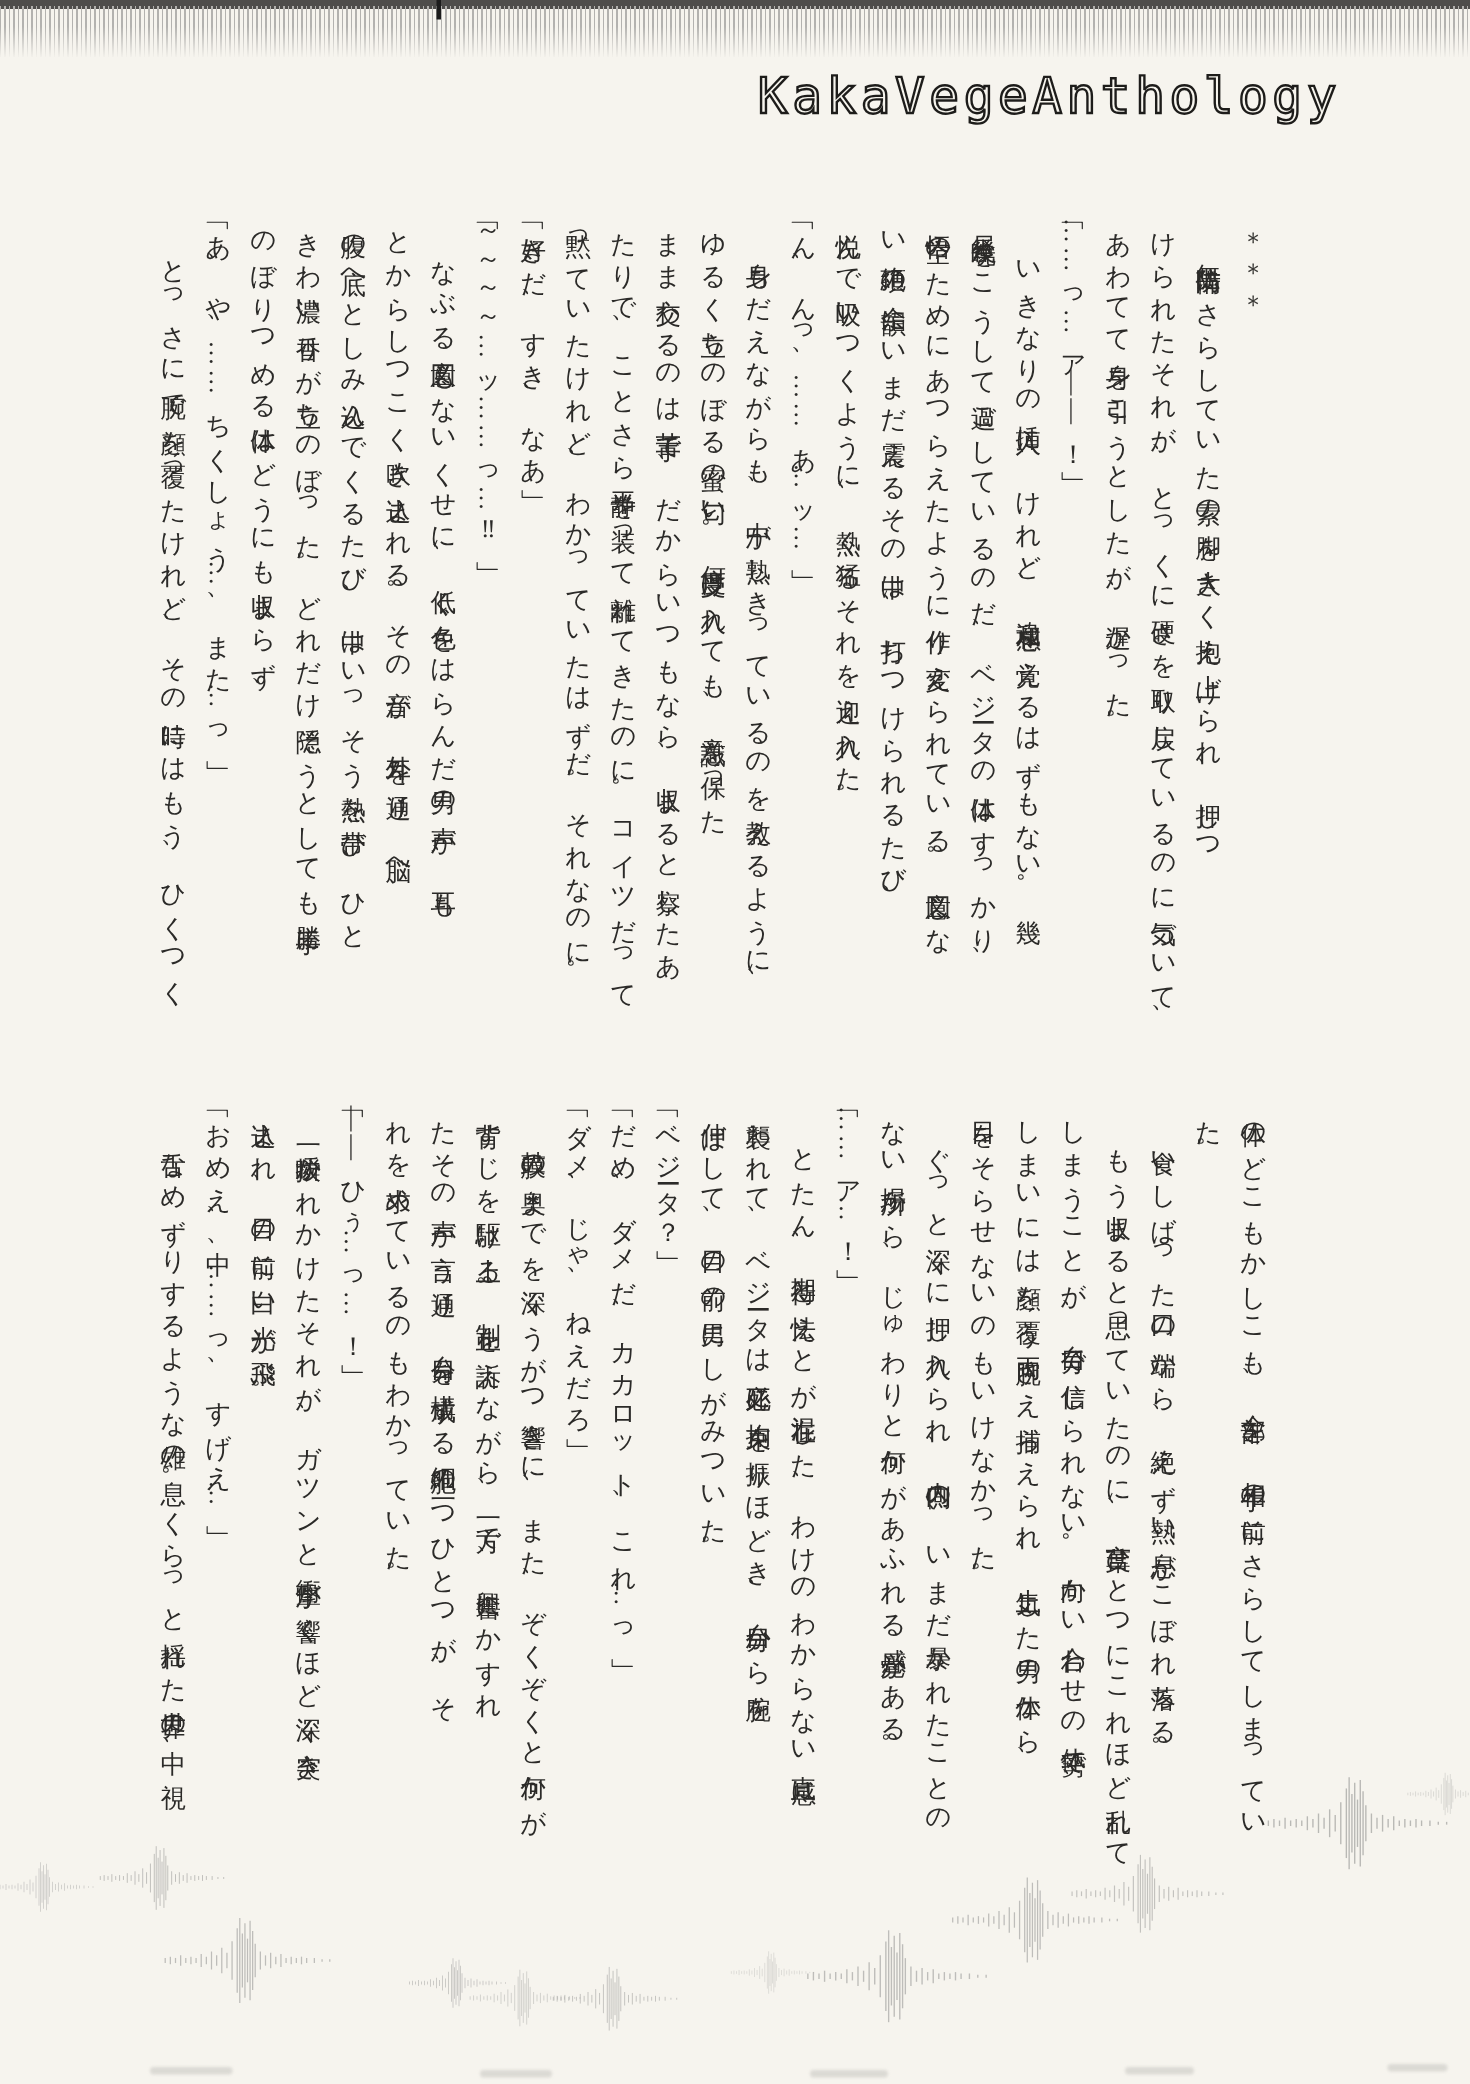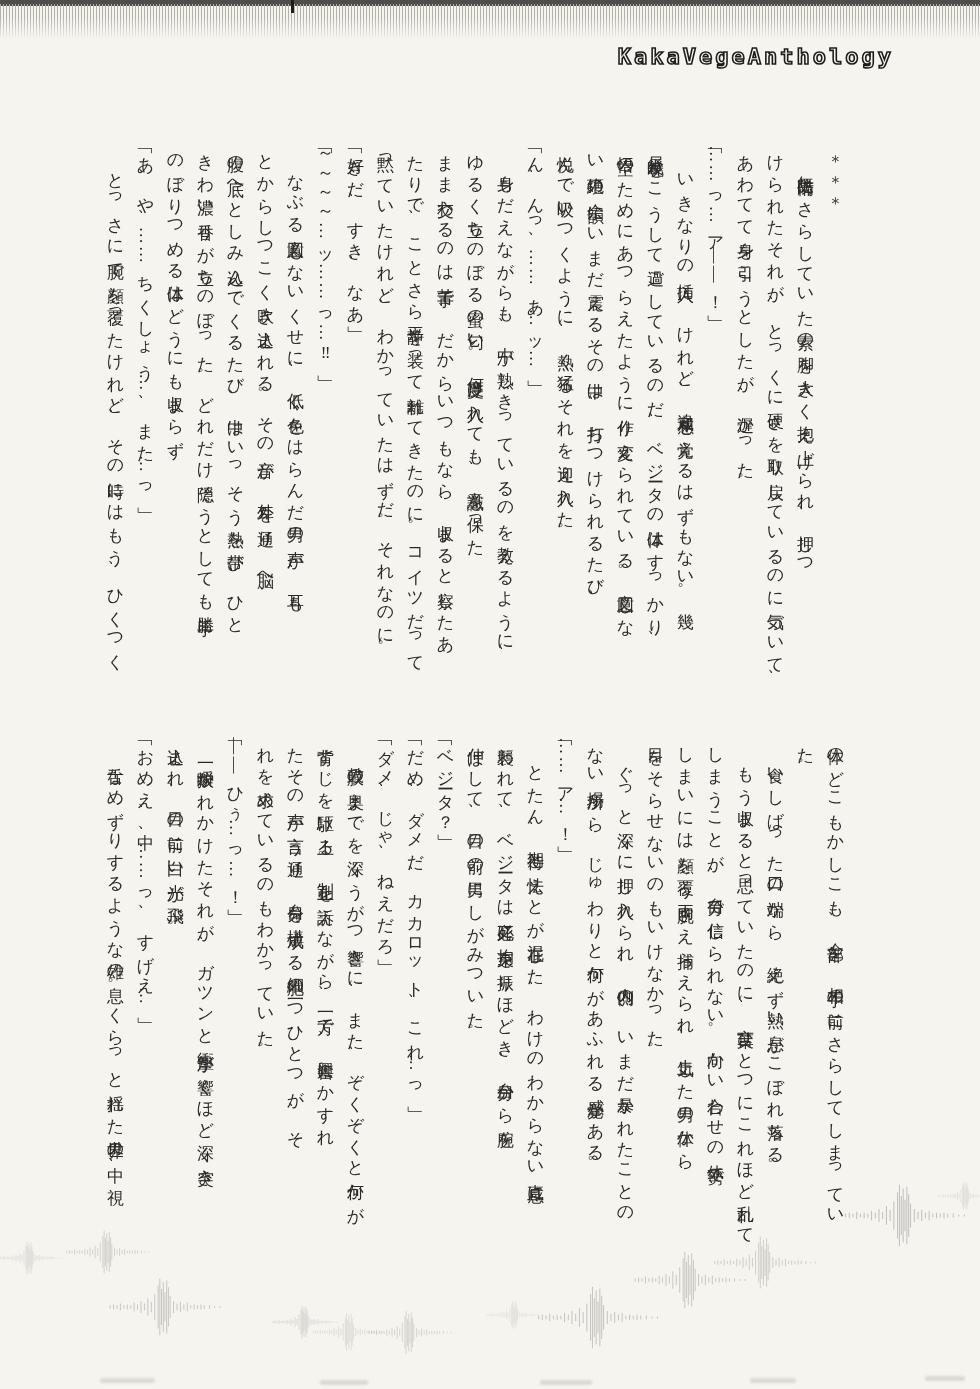--- a/index.html
+++ b/index.html
@@ -22,21 +22,21 @@
       linear-gradient(180deg, rgba(246,244,238,0) 40%, rgba(246,244,238,.95) 100%),
       repeating-linear-gradient(90deg,#b3b2af 0px,#b3b2af 1px,rgba(246,244,238,0) 1px,rgba(246,244,238,0) 3px);
   }
   .top-tick{
     position:absolute;top:0;left:291px;width:3px;height:13px;background:#1c1c1c;
   }
   
   .title{
     position:absolute;top:44px;right:86px;
     font-family:"DejaVu Sans Mono","Liberation Mono",monospace;
-    font-weight:bold;font-size:22px;letter-spacing:3px;
+    font-weight:normal;font-size:33px;letter-spacing:3px;
     color:#1d1c1a;
     -webkit-text-stroke:1.6px #1d1c1a;
     -webkit-text-fill-color:rgba(246,244,238,.92);
     white-space:nowrap;
   }
   
   .vblock{
     position:absolute;right:130px;width:752px;
     writing-mode:vertical-rl;
     font-size:17px;letter-spacing:2.2px;

